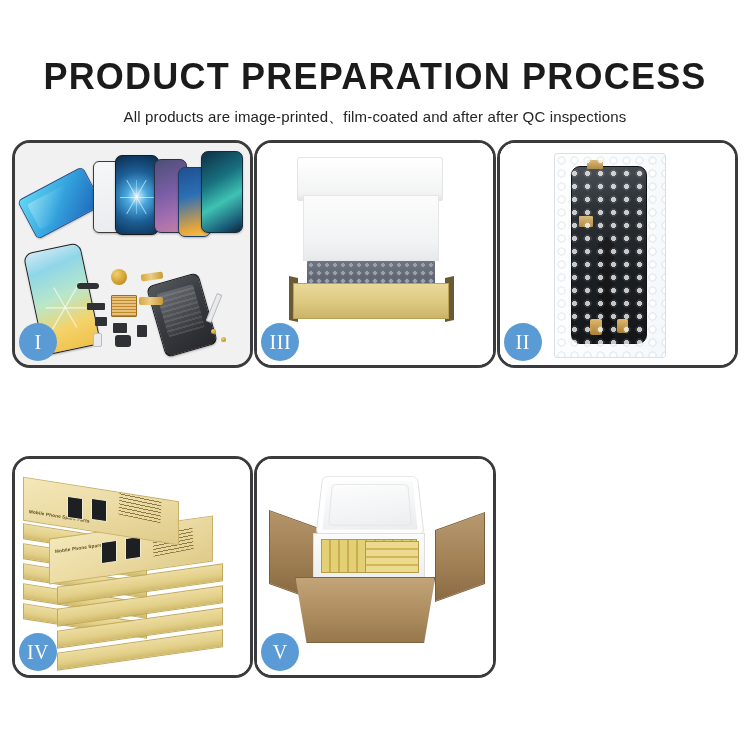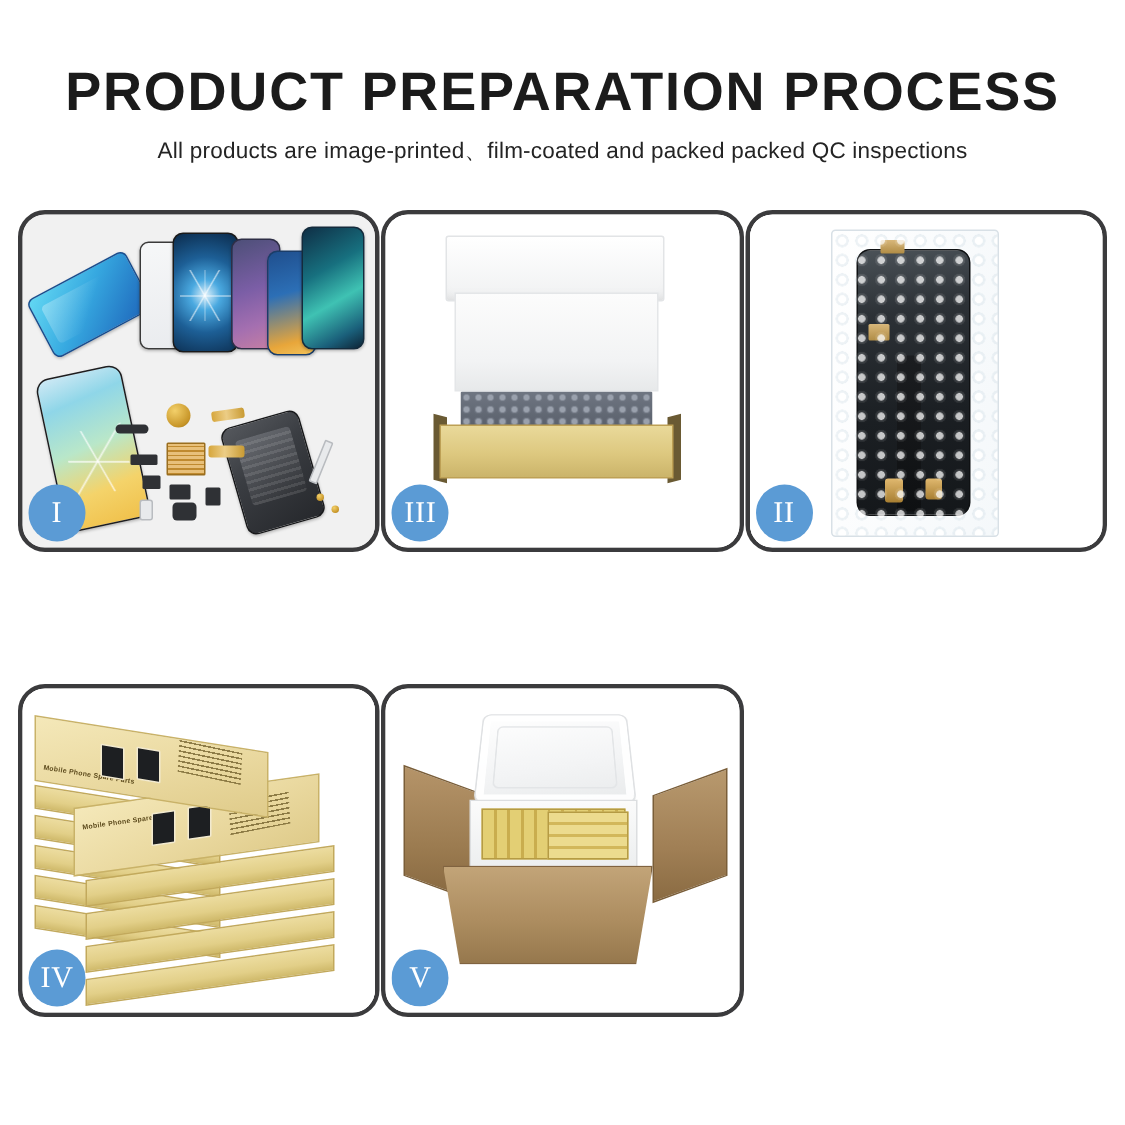--- a/index.html
+++ b/index.html
@@ -26,20 +26,21 @@
     width: 750px;
     text-align: center;
   }
   .title {
     font-size: 36px;
     font-weight: 700;
     letter-spacing: 1.2px;
     color: #1b1b1b;
     line-height: 42px;
     font-family: "Liberation Sans", sans-serif;
+    margin-top: 16px;
   }
   .subtitle {
     margin-top: 9px;
     font-size: 15px;
     font-weight: 400;
     color: #242424;
     letter-spacing: 0.15px;
     line-height: 20px;
   }
 
@@ -382,21 +383,21 @@
   }
 
 </style>
 </head>
 <body>
 
 <div id="page">
 
   <div class="header">
     <div class="title">PRODUCT PREPARATION PROCESS</div>
-    <div class="subtitle">All products are image-printed、film-coated and packed packed QC inspections</div>
+    <div class="subtitle">All products are image-printed、film-coated and after after QC inspections</div>
   </div>
 
   <div class="grid">
 
     <div class="panel">
       <div class="stage">
         <div class="p1">
           <div class="phone ph-a"></div>
           <div class="phone ph-b"></div>
           <div class="phone ph-c"></div>

